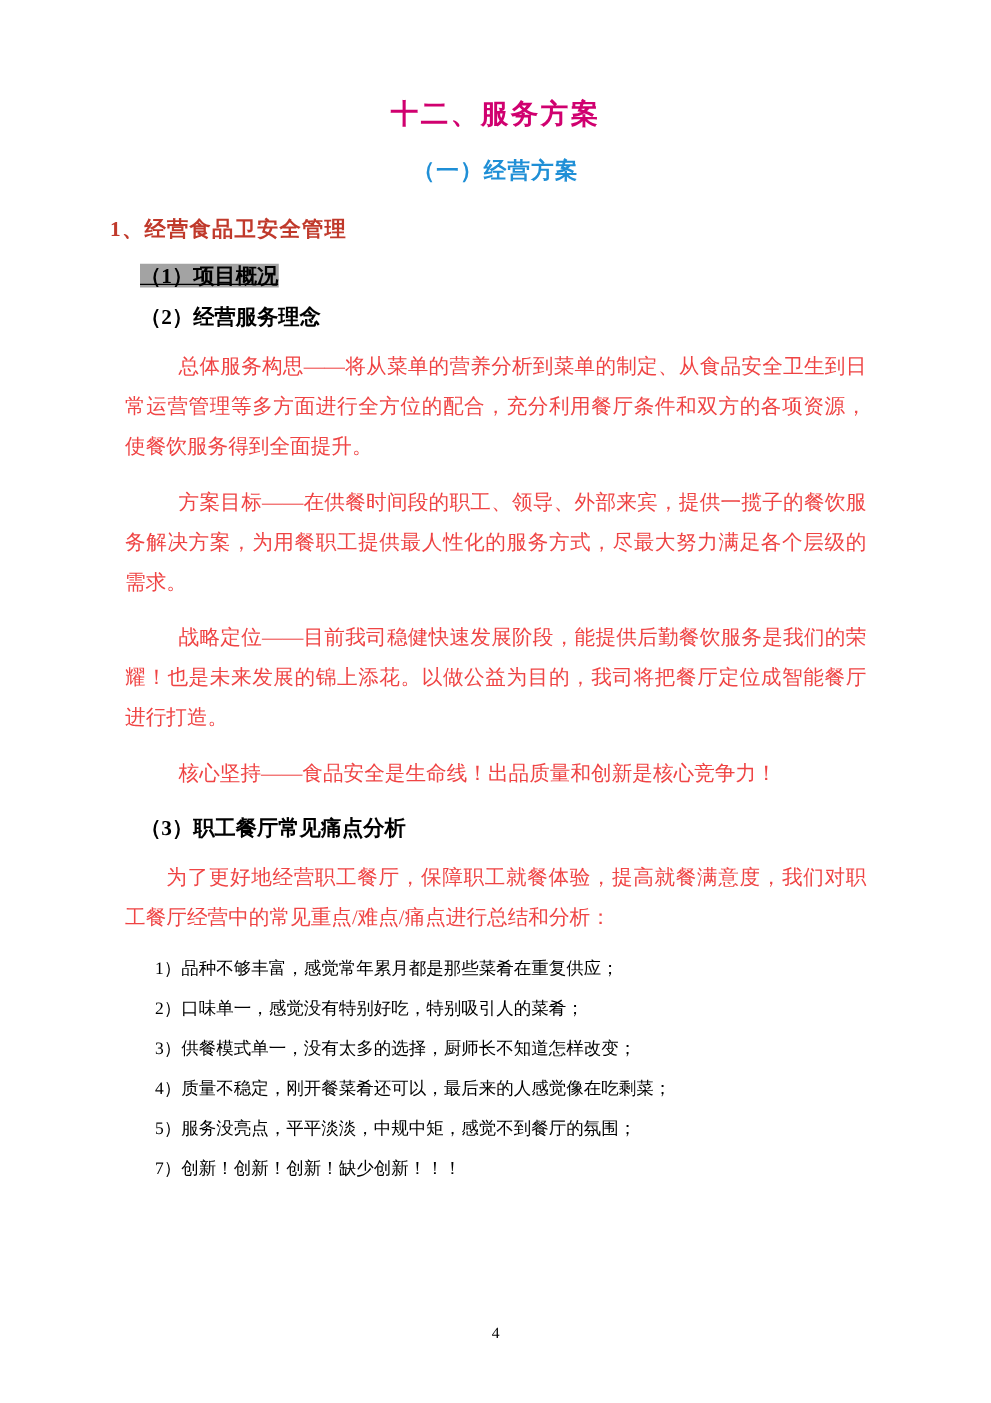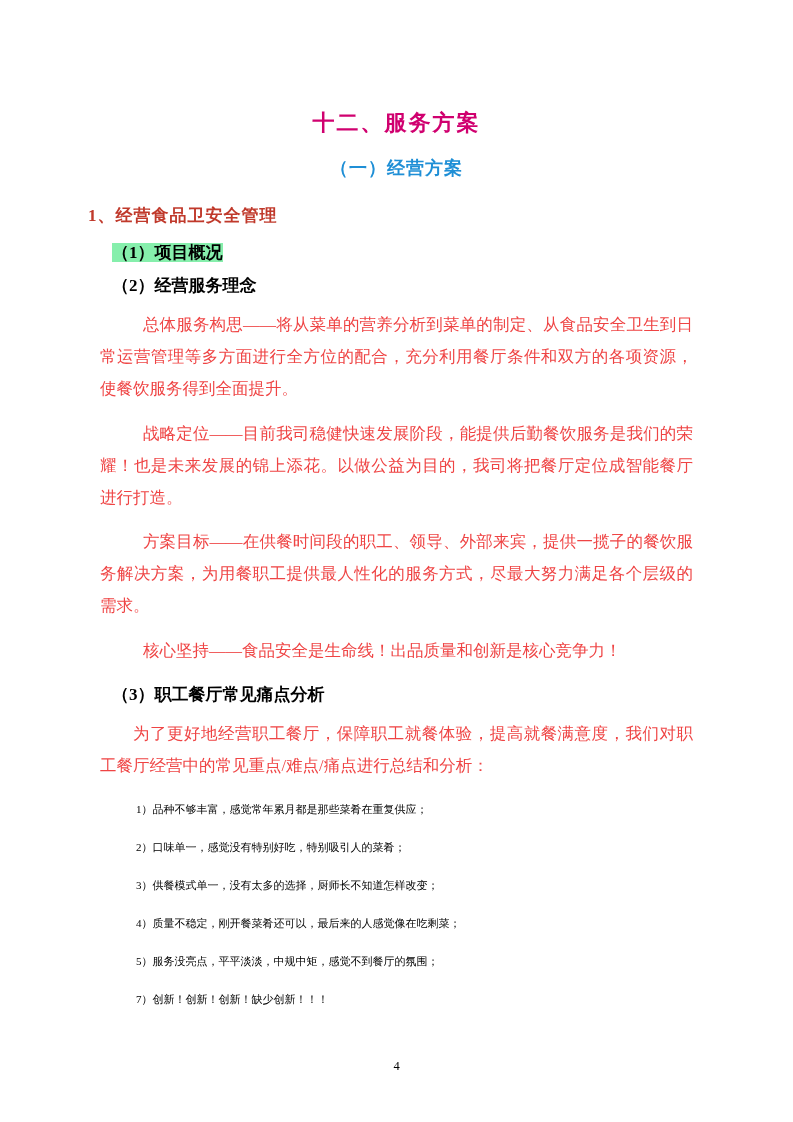--- a/index.html
+++ b/index.html
@@ -20,21 +20,21 @@
     position: relative;
     box-sizing: border-box;
     padding: 72px 88px 40px 88px;
   }
   .doc-title {
     text-align: center;
     color: #d0006f;
     font-weight: bold;
     font-size: 22px;
     letter-spacing: 2px;
-    margin-top: 36px;
+    margin-top: 4px;
     margin-bottom: 18px;
   }
   .sub-title-1 {
     text-align: center;
     color: #1f8fd6;
     font-weight: bold;
     font-size: 18px;
     letter-spacing: 1px;
     margin-bottom: 24px;
   }
@@ -47,21 +47,22 @@
     margin-bottom: 14px;
   }
   .heading-hl {
     font-weight: bold;
     font-size: 17px;
     color: #000000;
     margin: 0 0 10px 0;
     padding-left: 24px;
   }
   .heading-hl span.hl {
-    background: #86efac;
+    background: #a3a3a3;
+    text-decoration: underline;
   }
   .heading {
     font-weight: bold;
     font-size: 17px;
     color: #000000;
     margin: 0 0 8px 0;
     padding-left: 24px;
   }
   .para {
     font-size: 16.5px;
@@ -69,23 +70,23 @@
     text-align: justify;
     text-justify: inter-ideograph;
     margin: 12px;
     text-indent: 2em;
     color: #ef4444;
   }
   .para.indent3 {
     text-indent: 2.6em;
   }
   .list-item {
-    font-size: 11px;
+    font-size: 14px;
     line-height: 2.0;
-    margin: 16px;
+    margin: 4px;
     padding-left: 32px;
     color: #000;
   }
   .page-number {
     position: absolute;
     bottom: 48px;
     left: 0;
     width: 793px;
     text-align: center;
     font-size: 12.5px;
@@ -104,23 +105,23 @@
   <div class="sub-title-1">（一）经营方案</div>
 
   <div class="sub-title-2">1、经营食品卫安全管理</div>
 
   <div class="heading-hl"><span class="hl">（1）项目概况</span></div>
 
   <div class="heading">（2）经营服务理念</div>
 
   <p class="para indent3">总体服务构思——将从菜单的营养分析到菜单的制定、从食品安全卫生到日常运营管理等多方面进行全方位的配合，充分利用餐厅条件和双方的各项资源，使餐饮服务得到全面提升。</p>
 
+  <p class="para indent3">方案目标——在供餐时间段的职工、领导、外部来宾，提供一揽子的餐饮服务解决方案，为用餐职工提供最人性化的服务方式，尽最大努力满足各个层级的需求。</p>
+
   <p class="para indent3">战略定位——目前我司稳健快速发展阶段，能提供后勤餐饮服务是我们的荣耀！也是未来发展的锦上添花。以做公益为目的，我司将把餐厅定位成智能餐厅进行打造。</p>
-
-  <p class="para indent3">方案目标——在供餐时间段的职工、领导、外部来宾，提供一揽子的餐饮服务解决方案，为用餐职工提供最人性化的服务方式，尽最大努力满足各个层级的需求。</p>
 
   <p class="para indent3">核心坚持——食品安全是生命线！出品质量和创新是核心竞争力！</p>
 
   <div class="block-gap"></div>
 
   <div class="heading">（3）职工餐厅常见痛点分析</div>
 
   <p class="para">为了更好地经营职工餐厅，保障职工就餐体验，提高就餐满意度，我们对职工餐厅经营中的常见重点/难点/痛点进行总结和分析：</p>
 
   <p class="list-item">1）品种不够丰富，感觉常年累月都是那些菜肴在重复供应；</p>

